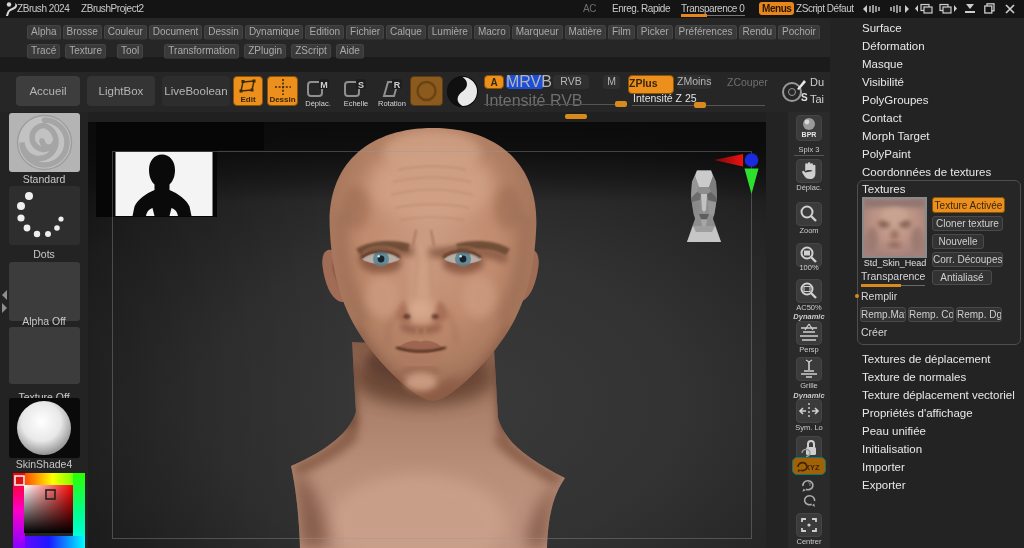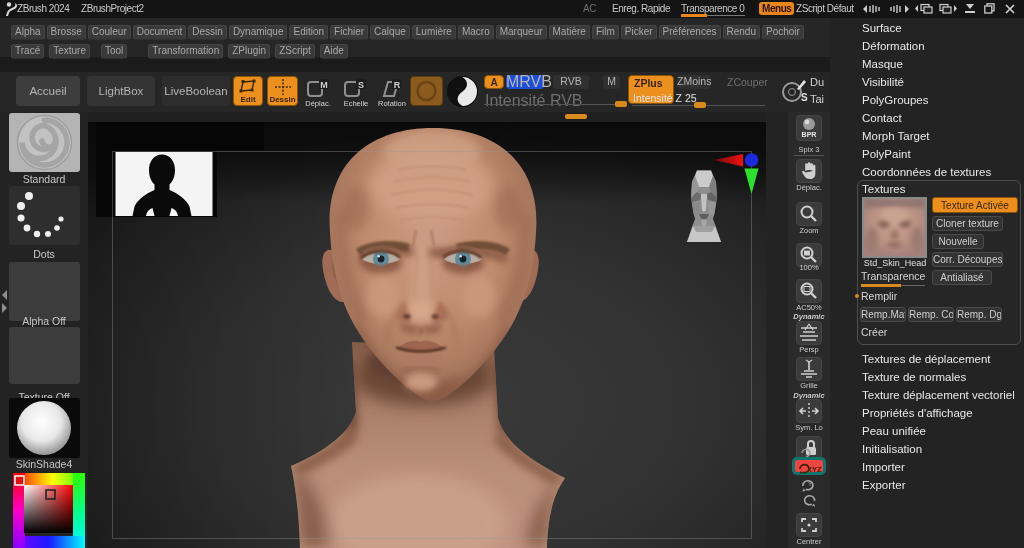--- a/index.html
+++ b/index.html
@@ -8,21 +8,21 @@
   #app { position:relative; width:1024px; height:548px; }
   .abs { position:absolute; }
   
   #titlebar { position:absolute; left:0; top:0; width:1024px; height:18px;
     background:#141414; color:#c9c9c9; font-size:10px; letter-spacing:-0.45px; }
   #titlebar span { position:absolute; top:3px; white-space:nowrap; }
   .tdim { color:#6e6e6e; }
   .menus-badge { background:#e8861c; color:#2a1500; border-radius:3px; padding:1px 3px; font-weight:bold; }
   
   #menubar { position:absolute; left:0; top:18px; width:856px; height:39px; background:#262626; }
-  .mrow { position:absolute; left:11px; white-space:nowrap; }
+  .mrow { position:absolute; left:27px; white-space:nowrap; }
   .mbtn { display:inline-block; background:#3a3a3a; border:1px solid #444444; border-bottom-color:#303030;
      border-radius:3px; color:#a9a9a9; font-size:10px; padding:0px 3px 1px 3px; margin-right:2px; height:15px; }
   
   #notif { position:absolute; left:0; top:57px; width:856px; height:15px; background:#2e2e2e;
     font-size:11px; }
   
   #toolbar { position:absolute; left:0; top:72px; width:856px; height:40px; background:#262626; }
   .tbtn { position:absolute; background:#3a3a3a; border-radius:4px; color:#b5b5b5; font-size:11.5px;
     text-align:center; }
   .obtn { position:absolute; background:#ed8f1d; border:1px solid #8a5408; border-radius:4px;
@@ -170,21 +170,21 @@
       <svg width="31" height="31" viewBox="0 0 31 31">
         <circle cx="15.5" cy="15.5" r="15" fill="#101010"></circle>
         <path d="M15.5 1 A14.5 14.5 0 0 1 15.5 30 C8 26 10 19 15.5 15.5 C21 12 22 5 15.5 1 Z" fill="#e9e9e9"></path>
       </svg>
     </div>
 
     <div class="obtn" style="left:484px;top:3px;width:20px;height:14px;line-height:13px;font-size:10px">A</div>
     <div class="tbtn" style="left:506px;top:3px;width:38px;height:14px;line-height:13px;background:#1d4ed8;font-size:16px">MRVB</div>
     <div class="tbtn" style="left:553px;top:3px;width:36px;height:14px;line-height:13px;background:#303030;font-size:10.5px">RVB</div>
     <div class="tbtn" style="left:603px;top:3px;width:17px;height:14px;line-height:13px;background:#303030;font-size:10.5px">M</div>
-    <div class="obtn" style="left:628px;top:3px;width:46px;height:29px;line-height:14px;font-size:10.5px;text-align:left;padding-left:5px">ZPlus</div>
+    <div class="obtn" style="left:628px;top:3px;width:46px;height:19px;line-height:14px;font-size:10.5px;text-align:left;">ZPlus</div>
     <div class="tbtn" style="left:677px;top:3px;width:34px;height:14px;line-height:13px;background:#303030;font-size:10.5px">ZMoins</div>
     <div class="abs" style="left:727px;top:4px;color:#6f6f6f;font-size:10.5px">ZCouper</div>
 
     <div class="abs" style="left:485px;top:20px;color:#6f6f6f;font-size:16px">Intensité RVB</div>
     <div class="abs" style="left:484px;top:32px;width:143px;height:1px;background:#555"></div>
     <div class="abs" style="left:615px;top:29px;width:12px;height:6px;background:#d98a1f;border-radius:2px"></div>
     <div class="abs" style="left:633px;top:20px;color:#e3e3e3;font-size:10.5px">Intensité Z 25</div>
     <div class="abs" style="left:632px;top:33px;width:133px;height:1px;background:#555"></div>
     <div class="abs" style="left:694px;top:30px;width:12px;height:6px;background:#d98a1f;border-radius:2px"></div>
 
@@ -546,21 +546,21 @@
     <div class="slabel" style="top:311px">Sym. Lo</div>
 
     <div class="sbtn" style="top:324px">
       <svg width="24" height="22" viewBox="0 0 24 22">
           <rect x="9" y="10" width="10" height="8" rx="1.5" fill="#cfcfcf"></rect>
           <path d="M11 10 V7 a3 3 0 0 1 6 0 v3" fill="none" stroke="#cfcfcf" stroke-width="2"></path>
           <path d="M5 16 a4 3.5 0 1 1 4 3.4" fill="none" stroke="#9a9a9a" stroke-width="1.4"></path>
         </svg>
     </div>
 
-    <div class="abs" style="left:4px;top:345px;width:34px;height:18px;background:#ef4444;border:3px solid #0f766e;border-radius:5px">
+    <div class="abs" style="left:4px;top:345px;width:34px;height:18px;background:#a16207;border:1px solid #0f766e;border-radius:5px">
       <svg width="32" height="16" viewBox="0 0 32 16">
           <path d="M5 9 a4.5 4 0 1 1 2.5 3.2" fill="none" stroke="#3c2404" stroke-width="1.6"></path>
           <path d="M7.6 12.8 l-3 1.3 l0.9 -3.1" fill="#3c2404"></path>
           <text x="12" y="12" font-size="7.5" font-weight="bold" fill="#3c2404">XYZ</text>
         </svg>
     </div>
 
     <div class="abs" style="left:11px;top:365px;width:19px;height:15px">
       <svg width="19" height="15" viewBox="0 0 19 15">
           <path d="M4 9 a5 4.5 0 1 1 2.8 3.3" fill="none" stroke="#aaaaaa" stroke-width="1.7"></path>
@@ -614,21 +614,21 @@
         <ellipse cx="20" cy="25" rx="6" ry="3.4" fill="#7c5a4e" filter="url(#txb)"></ellipse>
         <ellipse cx="41" cy="25" rx="6" ry="3.4" fill="#7c5a4e" filter="url(#txb)"></ellipse>
         <ellipse cx="30.5" cy="36" rx="4" ry="5" fill="#96705f" filter="url(#txb)"></ellipse>
         <ellipse cx="30.5" cy="46" rx="7" ry="2.6" fill="#8a6156" filter="url(#txb)"></ellipse>
         <ellipse cx="30.5" cy="16" rx="13" ry="7" fill="#c9a391" filter="url(#txb)"></ellipse>
         <ellipse cx="8" cy="40" rx="6" ry="12" fill="#9c7a70" filter="url(#txb)"></ellipse>
         <ellipse cx="53" cy="40" rx="6" ry="12" fill="#9c7a70" filter="url(#txb)"></ellipse>
       </svg>
     </div>
     <div class="abs" style="left:30px;top:240px;width:70px;text-align:center;color:#e0e0e0;font-size:9px">Std_Skin_Head</div>
-    <div class="rbtn" style="left:102px;top:179px;width:86px;height:16px;line-height:15px;background:#ed8f1d;color:#35270c;border-color:#8a5408">Texture Activée</div>
+    <div class="rbtn" style="left:102px;top:179px;width:73px;height:16px;line-height:15px;background:#ed8f1d;color:#35270c;border-color:#8a5408">Texture Activée</div>
     <div class="rbtn" style="left:102px;top:198px;width:71px;height:15px;line-height:14px">Cloner texture</div>
     <div class="rbtn" style="left:102px;top:216px;width:52px;height:15px;line-height:14px">Nouvelle</div>
     <div class="rbtn" style="left:102px;top:234px;width:71px;height:15px;line-height:14px">Corr. Découpes</div>
     <div class="rbtn" style="left:102px;top:252px;width:60px;height:15px;line-height:14px">Antialiasé</div>
     <div class="ritem rsmall" style="top:252px;left:31px">Transparence</div>
     <div class="abs" style="left:31px;top:267px;width:64px;height:1px;background:#6a6a6a"></div>
     <div class="abs" style="left:31px;top:266px;width:40px;height:3px;background:#d98a1f"></div>
     <div class="abs" style="left:25px;top:276px;width:4px;height:4px;border-radius:50%;background:#d98a1f"></div>
     <div class="ritem rsmall" style="top:272px;left:31px">Remplir</div>
     <div class="rbtn" style="left:30px;top:289px;width:46px;height:15px;line-height:14px">Remp.Mat</div>

